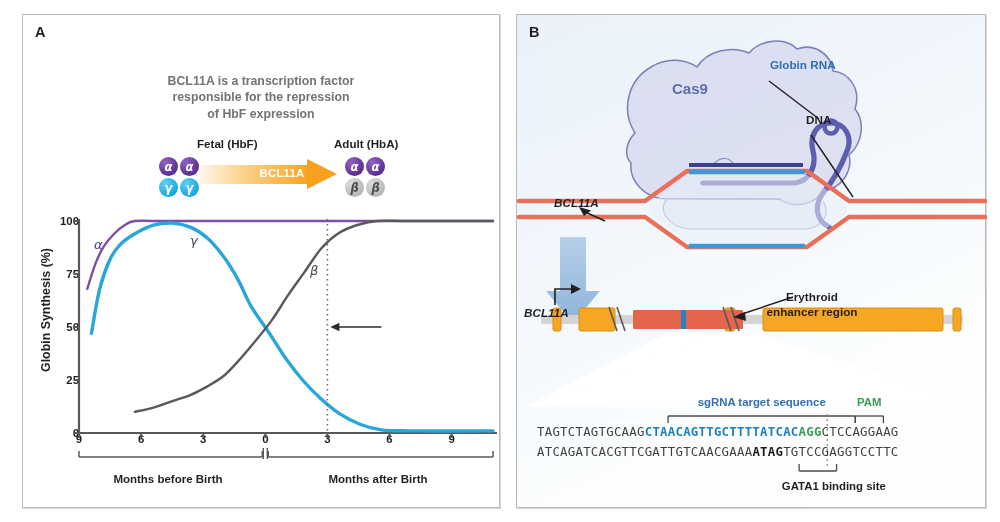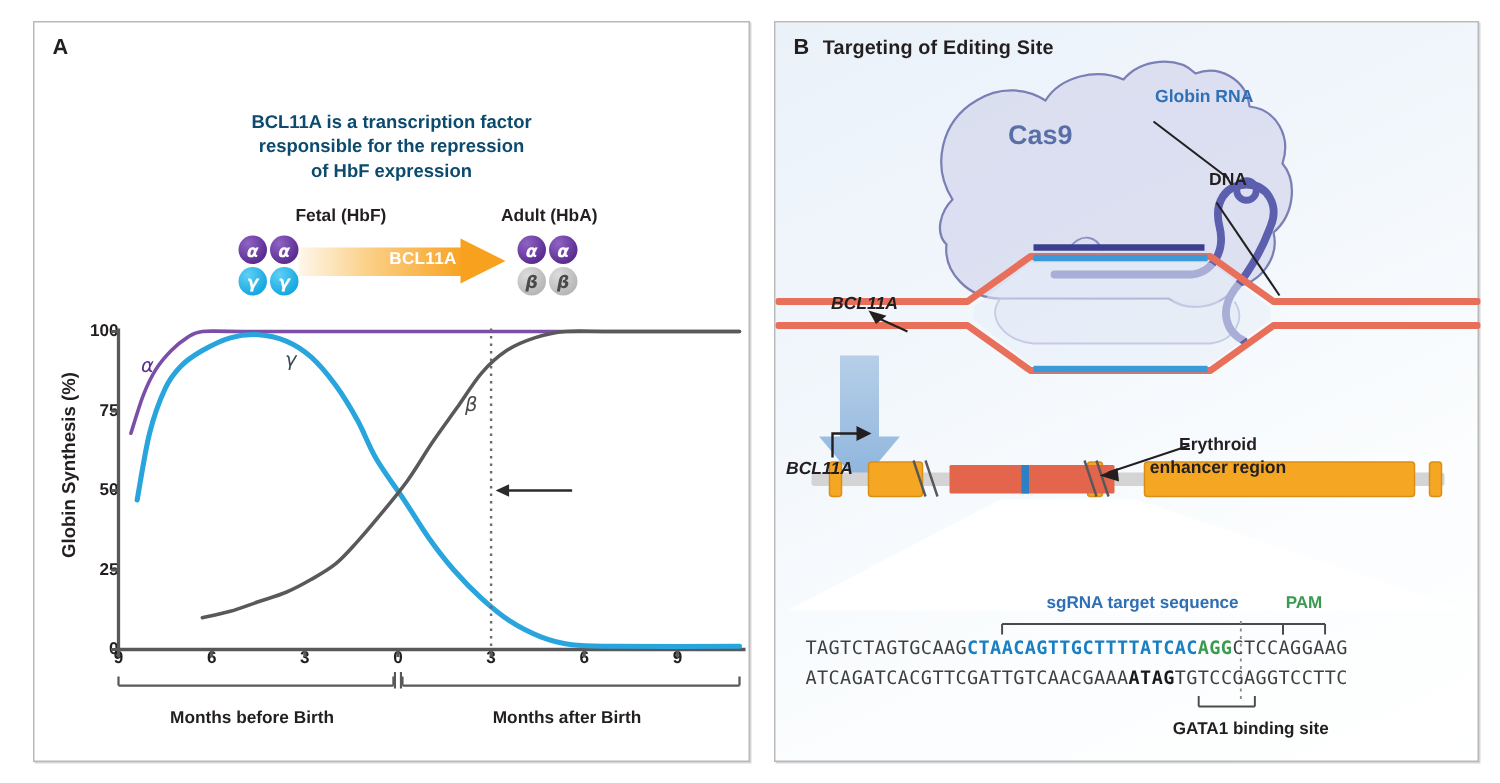--- a/index.html
+++ b/index.html
@@ -12,21 +12,21 @@
   #panelA{left:22px;top:14px;width:478px;height:494px;background:#fff;}
   #panelB{left:516px;top:14px;width:470px;height:494px;
           background:linear-gradient(155deg,#eaf1f9 0%,#f2f7fc 38%,#fbfdfe 70%,#ffffff 100%);}
 
   .phead{position:absolute;left:12px;top:9px;display:flex;align-items:baseline;gap:9px;}
   .pletter{font-weight:bold;font-size:14.5px;color:#231f20;}
   .ptitle{font-weight:bold;font-size:13.2px;color:#231f20;letter-spacing:.1px;}
 
   
   #bclCaption{position:absolute;left:0;right:0;top:58px;text-align:center;
-      font-size:12.3px;font-weight:bold;line-height:1.33;color:#0c4a6e;}
+      font-size:12.3px;font-weight:bold;line-height:1.33;color:#737373;}
 
   
   #hbSchem{position:absolute;left:0;top:122px;width:478px;height:72px;}
   .hbGroupLabel{position:absolute;font-size:11.6px;font-weight:bold;color:#231f20;white-space:nowrap;}
   #fetalLabel{left:128px;top:0px;padding-left:46px;}
   #adultLabel{left:311px;top:0px;}
   .sub{position:absolute;width:19px;height:19px;border-radius:50%;
        display:flex;align-items:center;justify-content:center;
        font-size:11.5px;font-style:italic;font-weight:bold;color:#fff;
        font-family:"DejaVu Sans",sans-serif;}
@@ -59,21 +59,21 @@
   #lblAlpha{left:71px;top:26px;color:#5b2d91;}
   #lblGamma{left:167px;top:22px;color:#3b4a56;}
   #lblBeta{left:287px;top:52px;color:#4b4b4b;}
   #onsetText{position:absolute;left:373px;top:101px;width:120px;
       font-size:11.6px;font-weight:bold;line-height:1.28;color:#231f20;}
 
   
   .bLabel{position:absolute;font-size:11.7px;font-weight:bold;white-space:nowrap;}
   #lblGuideRNA{left:770px;top:58px;color:#2f6fb5;}
   #lblDNA{left:806px;top:113px;color:#231f20;}
-  #lblCas9{left:672px;top:80px;color:#5a6fa8;font-size:18px;}
+  #lblCas9{left:672px;top:80px;color:#5a6fa8;font-size:15px;}
   #lblBCL11Atop{left:554px;top:196px;color:#231f20;font-style:italic;}
   #lblErythroid{left:760px;top:289px;color:#231f20;text-align:center;
       line-height:1.3;white-space:normal;width:104px;}
   #lblBCL11Agene{left:524px;top:306px;color:#231f20;font-style:italic;}
 
   
   #seqBlock{position:absolute;left:516px;top:396px;width:395px;height:104px;}
   .seqLabel{position:absolute;font-size:11.4px;font-weight:bold;white-space:nowrap;}
   #lblSgRNA{left:175px;top:0px;color:#2f6fb5;}
   #lblPAM{left:346px;top:0px;color:#3a9a50;}
@@ -179,21 +179,20 @@
 
 
       <div class="bracketLabel" id="lblBefore" style="left:145px;top:262px;">Months before Birth</div>
       <div class="bracketLabel" id="lblAfter" style="left:355px;top:262px;">Months after Birth</div>
     </div>
   </div>
 
   <div class="panel" id="panelB">
     <div class="phead">
       <span class="pletter">B</span>
-      <span class="ptitle">Targeting of Editing Site</span>
     </div>
     <svg id="bsvg" width="470" height="494" viewBox="0 0 470 494" style="position:absolute;left:0;top:0;">
         <path d="M118,118 C104,96 110,66 134,52 C150,42 168,44 180,52 C190,36 214,30 232,38 C244,24 268,22 280,34 C296,28 314,38 316,56 C334,58 344,76 338,94 C348,106 346,128 332,140 C336,156 324,174 306,176 C298,190 276,194 262,184 L150,184 C128,184 112,166 114,148 C106,140 110,126 118,118 Z" fill="#cfd2ea" fill-opacity="0.62" stroke="#7a7fb5" stroke-width="1.5" stroke-linejoin="round"></path>
         <path d="M150,184 C140,196 152,212 172,214 L290,214 C306,212 314,198 306,186" fill="#cfd2ea" fill-opacity="0.38" stroke="#9aa0cc" stroke-width="1.2"></path>
         <path d="M196,150 C204,140 214,142 218,152" fill="none" stroke="#8c91c4" stroke-width="1.2"></path>
         <path d="M186,168 L278,168 C292,166 300,152 296,136 C292,120 300,108 314,108 C328,108 336,122 330,136 C324,152 316,166 306,178 C296,192 300,206 312,212" fill="none" stroke="#5b5fae" stroke-width="5.2" stroke-linecap="round" stroke-linejoin="round"></path>
         <circle cx="314" cy="112" r="6.5" fill="none" stroke="#5b5fae" stroke-width="4.6"></circle>
         <path d="M2,186 L128,186 L170,156 L290,156 L332,186 L468,186" fill="none" stroke="#e8705a" stroke-width="4.6" stroke-linejoin="round" stroke-linecap="round"></path>
         <path d="M2,202 L128,202 L170,232 L290,232 L332,202 L468,202" fill="none" stroke="#e8705a" stroke-width="4.6" stroke-linejoin="round" stroke-linecap="round"></path>
         <line x1="172" y1="157" x2="288" y2="157" stroke="#3a9ad9" stroke-width="4.4"></line>

